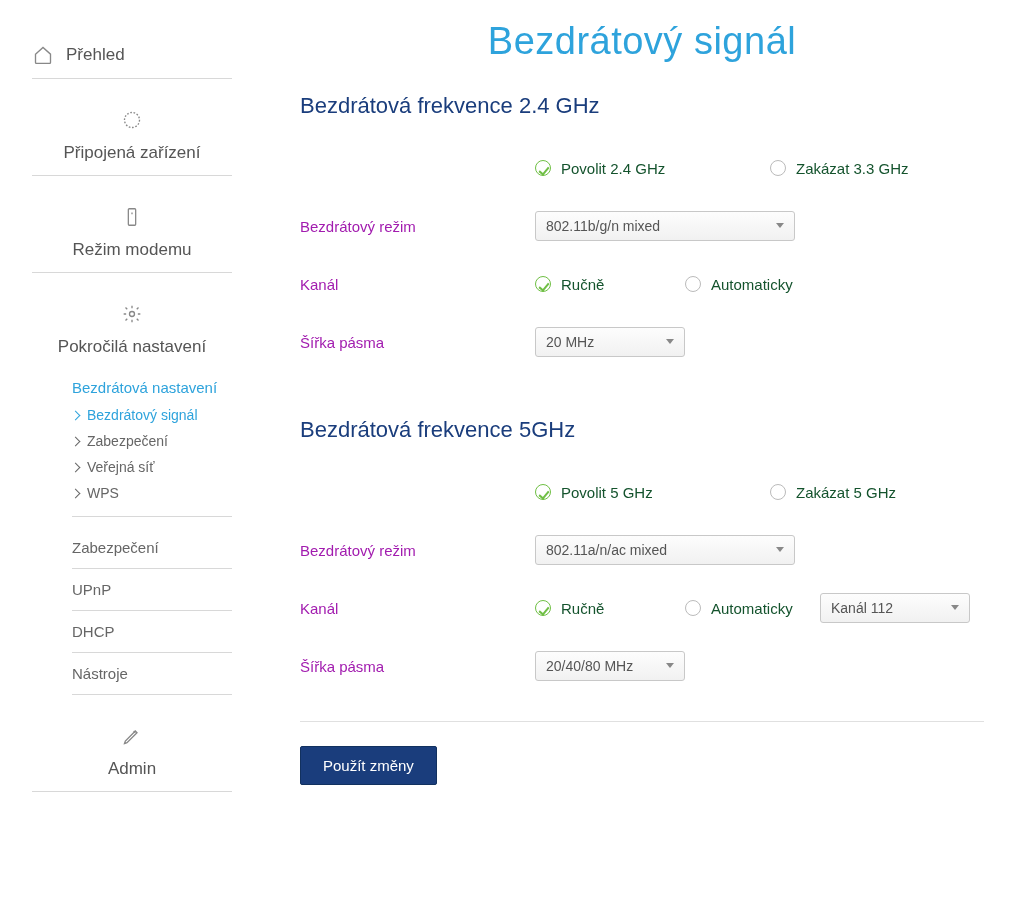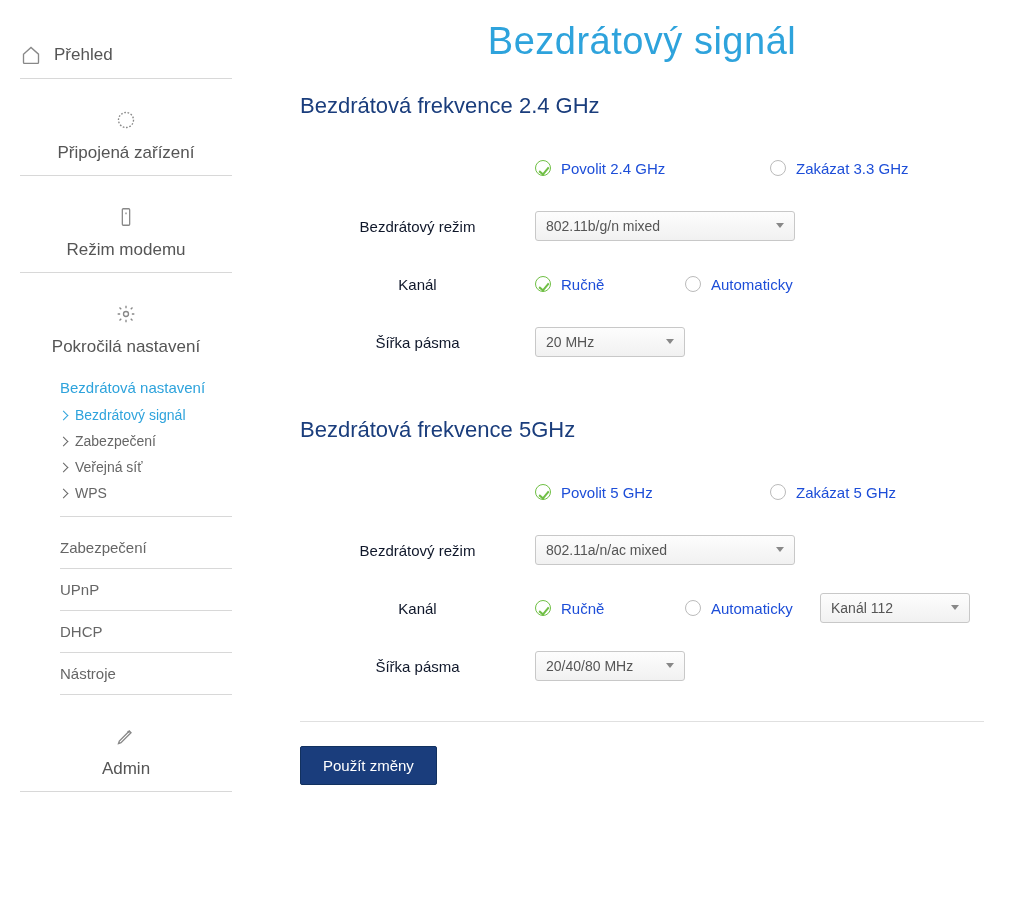--- a/index.html
+++ b/index.html
@@ -15,21 +15,21 @@
       width: 1024px;
       height: 905px;
       overflow: hidden;
     }
     .layout {
       display: flex;
       height: 100%;
     }
     .sidebar {
       width: 260px;
-      padding: 32px 0 0 20px;
+      padding: 32px 0 0 32px;
       flex-shrink: 0;
     }
     .content {
       flex: 1;
       padding: 20px 40px 0 40px;
       min-width: 0;
     }
     .nav-item {
       display: flex;
       align-items: center;
@@ -116,23 +116,22 @@
     }
     .row {
       display: flex;
       align-items: center;
       margin-bottom: 28px;
       min-height: 30px;
     }
     .row-label {
       width: 235px;
       flex-shrink: 0;
-      color: #0f172a;
-      font-size: 15px;
-      text-align: center;
+      color: #a21caf;
+      font-size: 15px;
     }
     .row-label.empty {
       width: 235px;
     }
     .radio-col-1 {
       width: 235px;
       display: flex;
       align-items: center;
       gap: 10px;
     }
@@ -166,21 +165,21 @@
       left: 3px;
       top: 6px;
       width: 8px;
       height: 4px;
       border-left: 2px solid #6fbf44;
       border-bottom: 2px solid #6fbf44;
       transform: rotate(-50deg);
     }
     .radio-label {
       font-size: 15px;
-      color: #1d4ed8;
+      color: #14532d;
       cursor: pointer;
       text-align: center;
     }
     .select {
       border: 1px solid #c8c8c8;
       background: linear-gradient(#fdfdfd, #f1f1f1);
       border-radius: 3px;
       padding: 6px 28px 6px 10px;
       font-size: 14px;
       color: #555;

